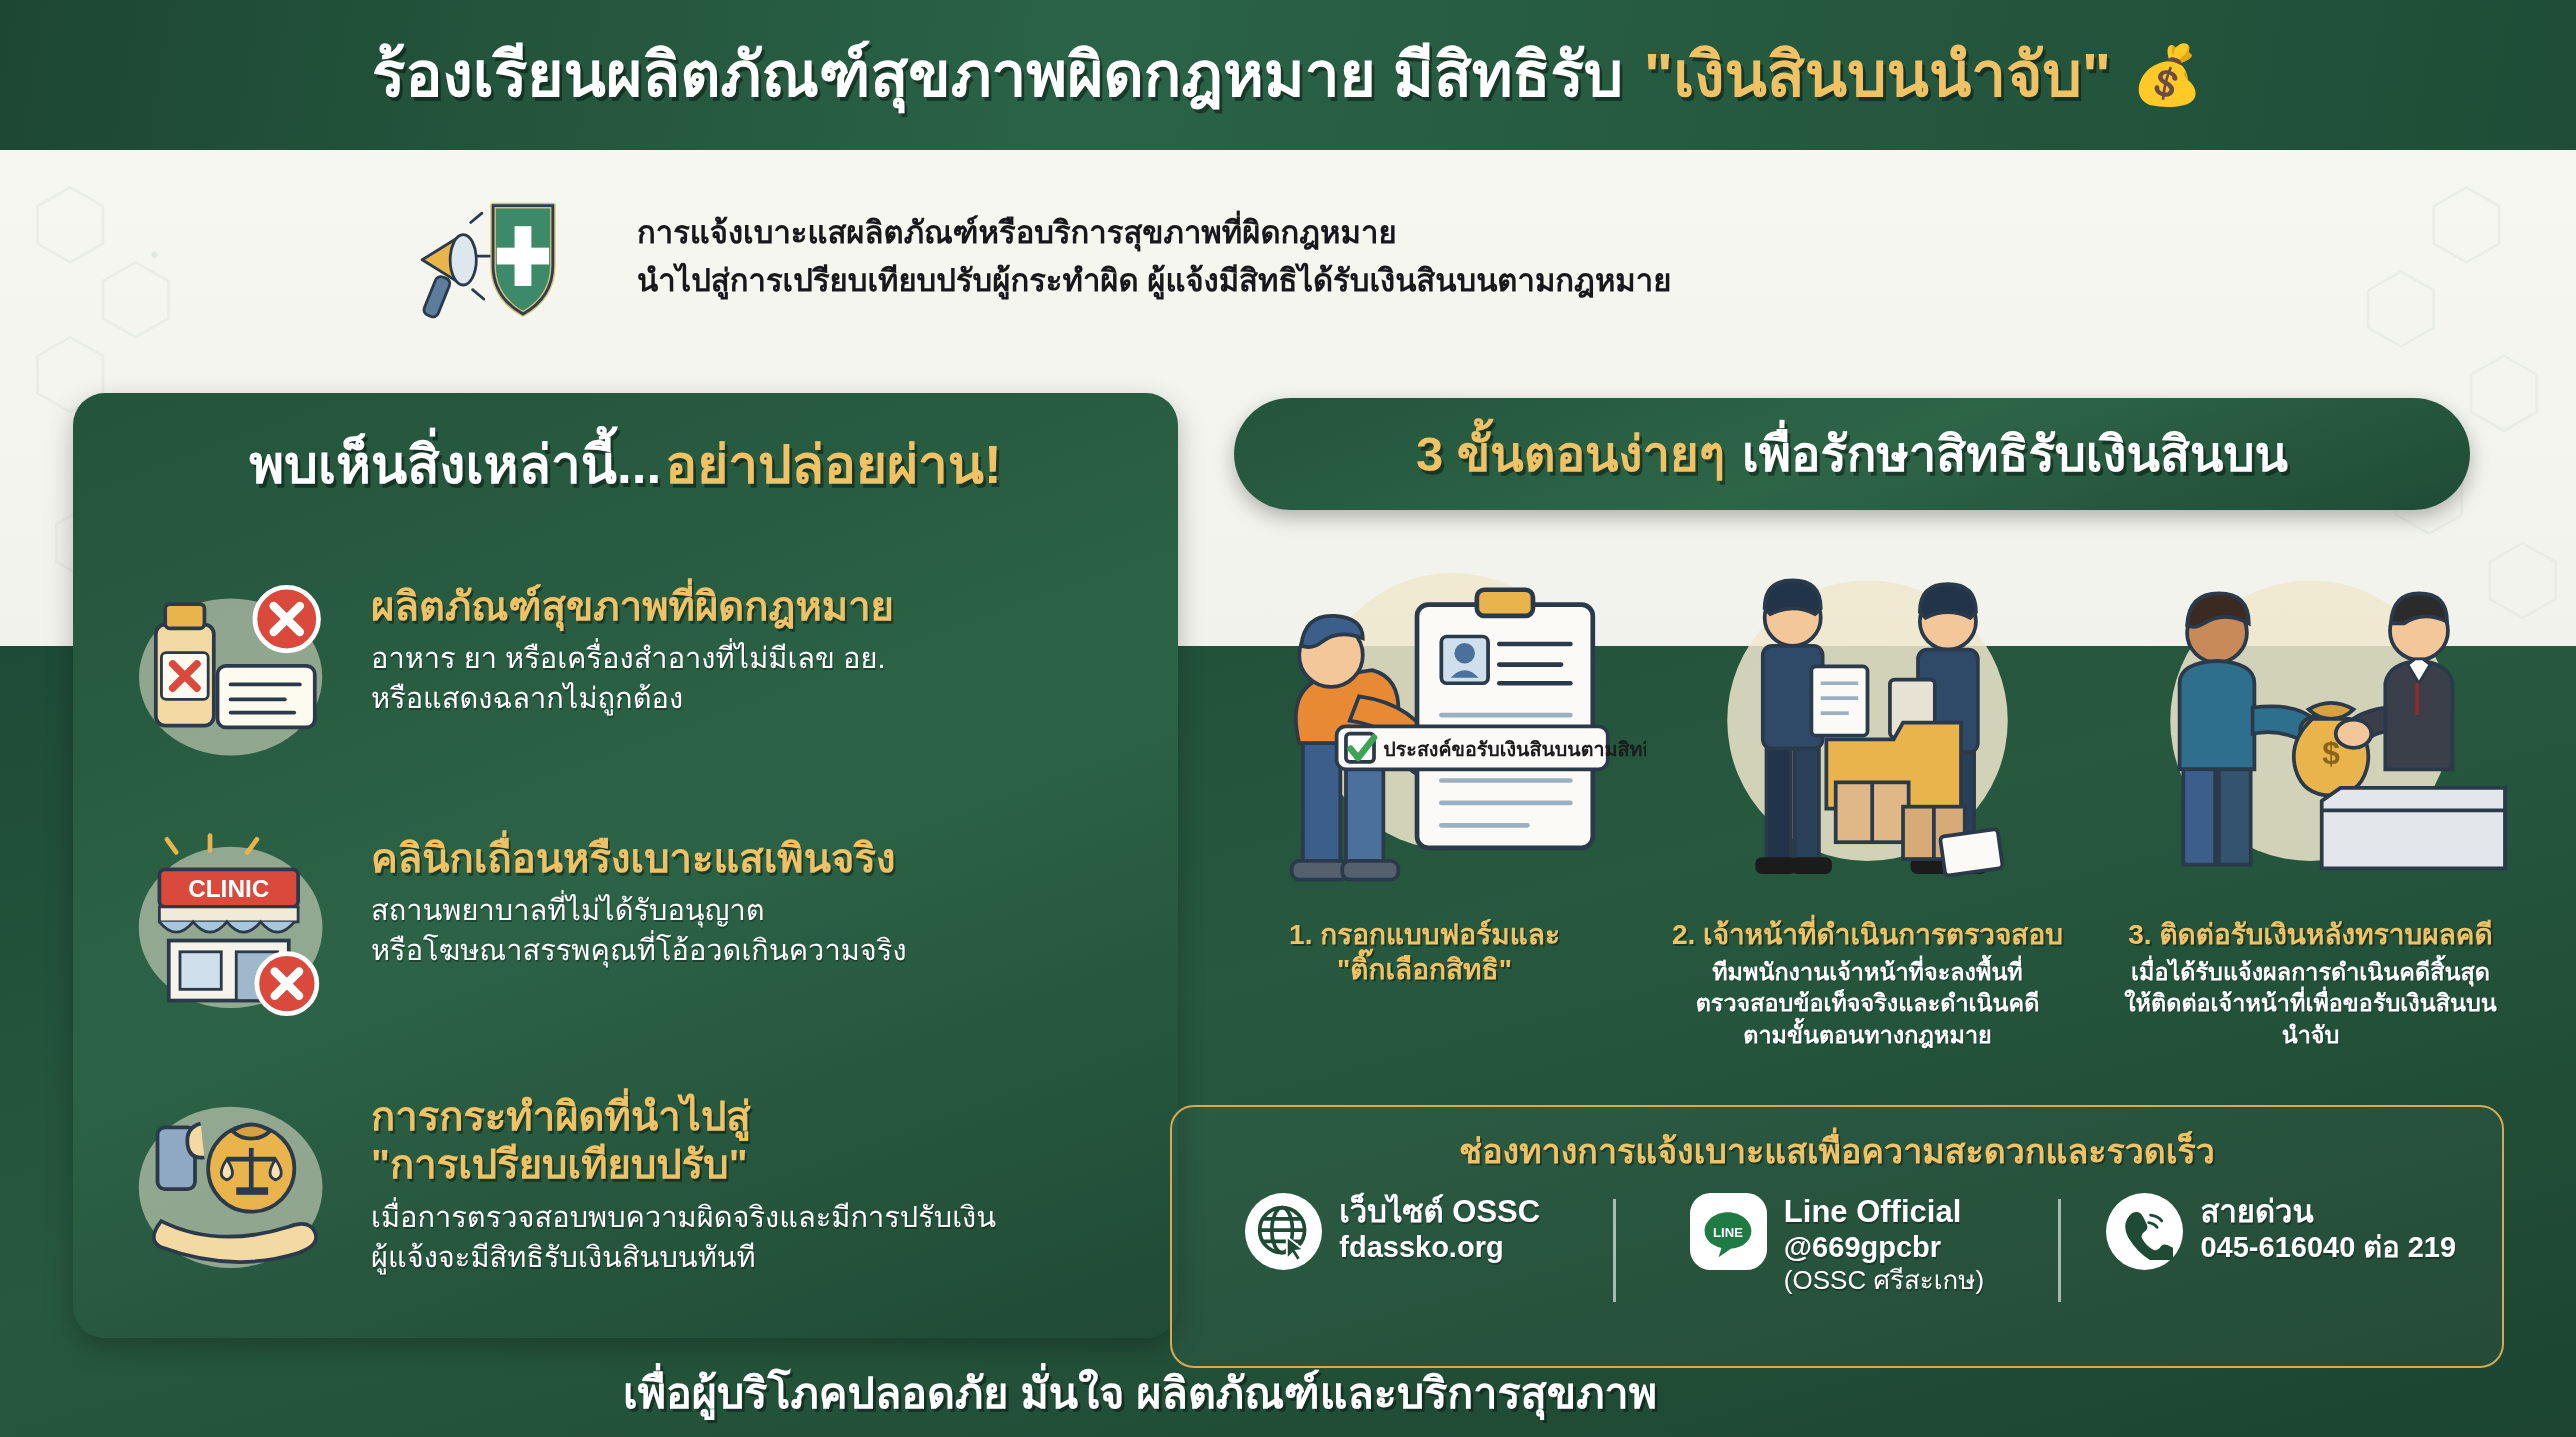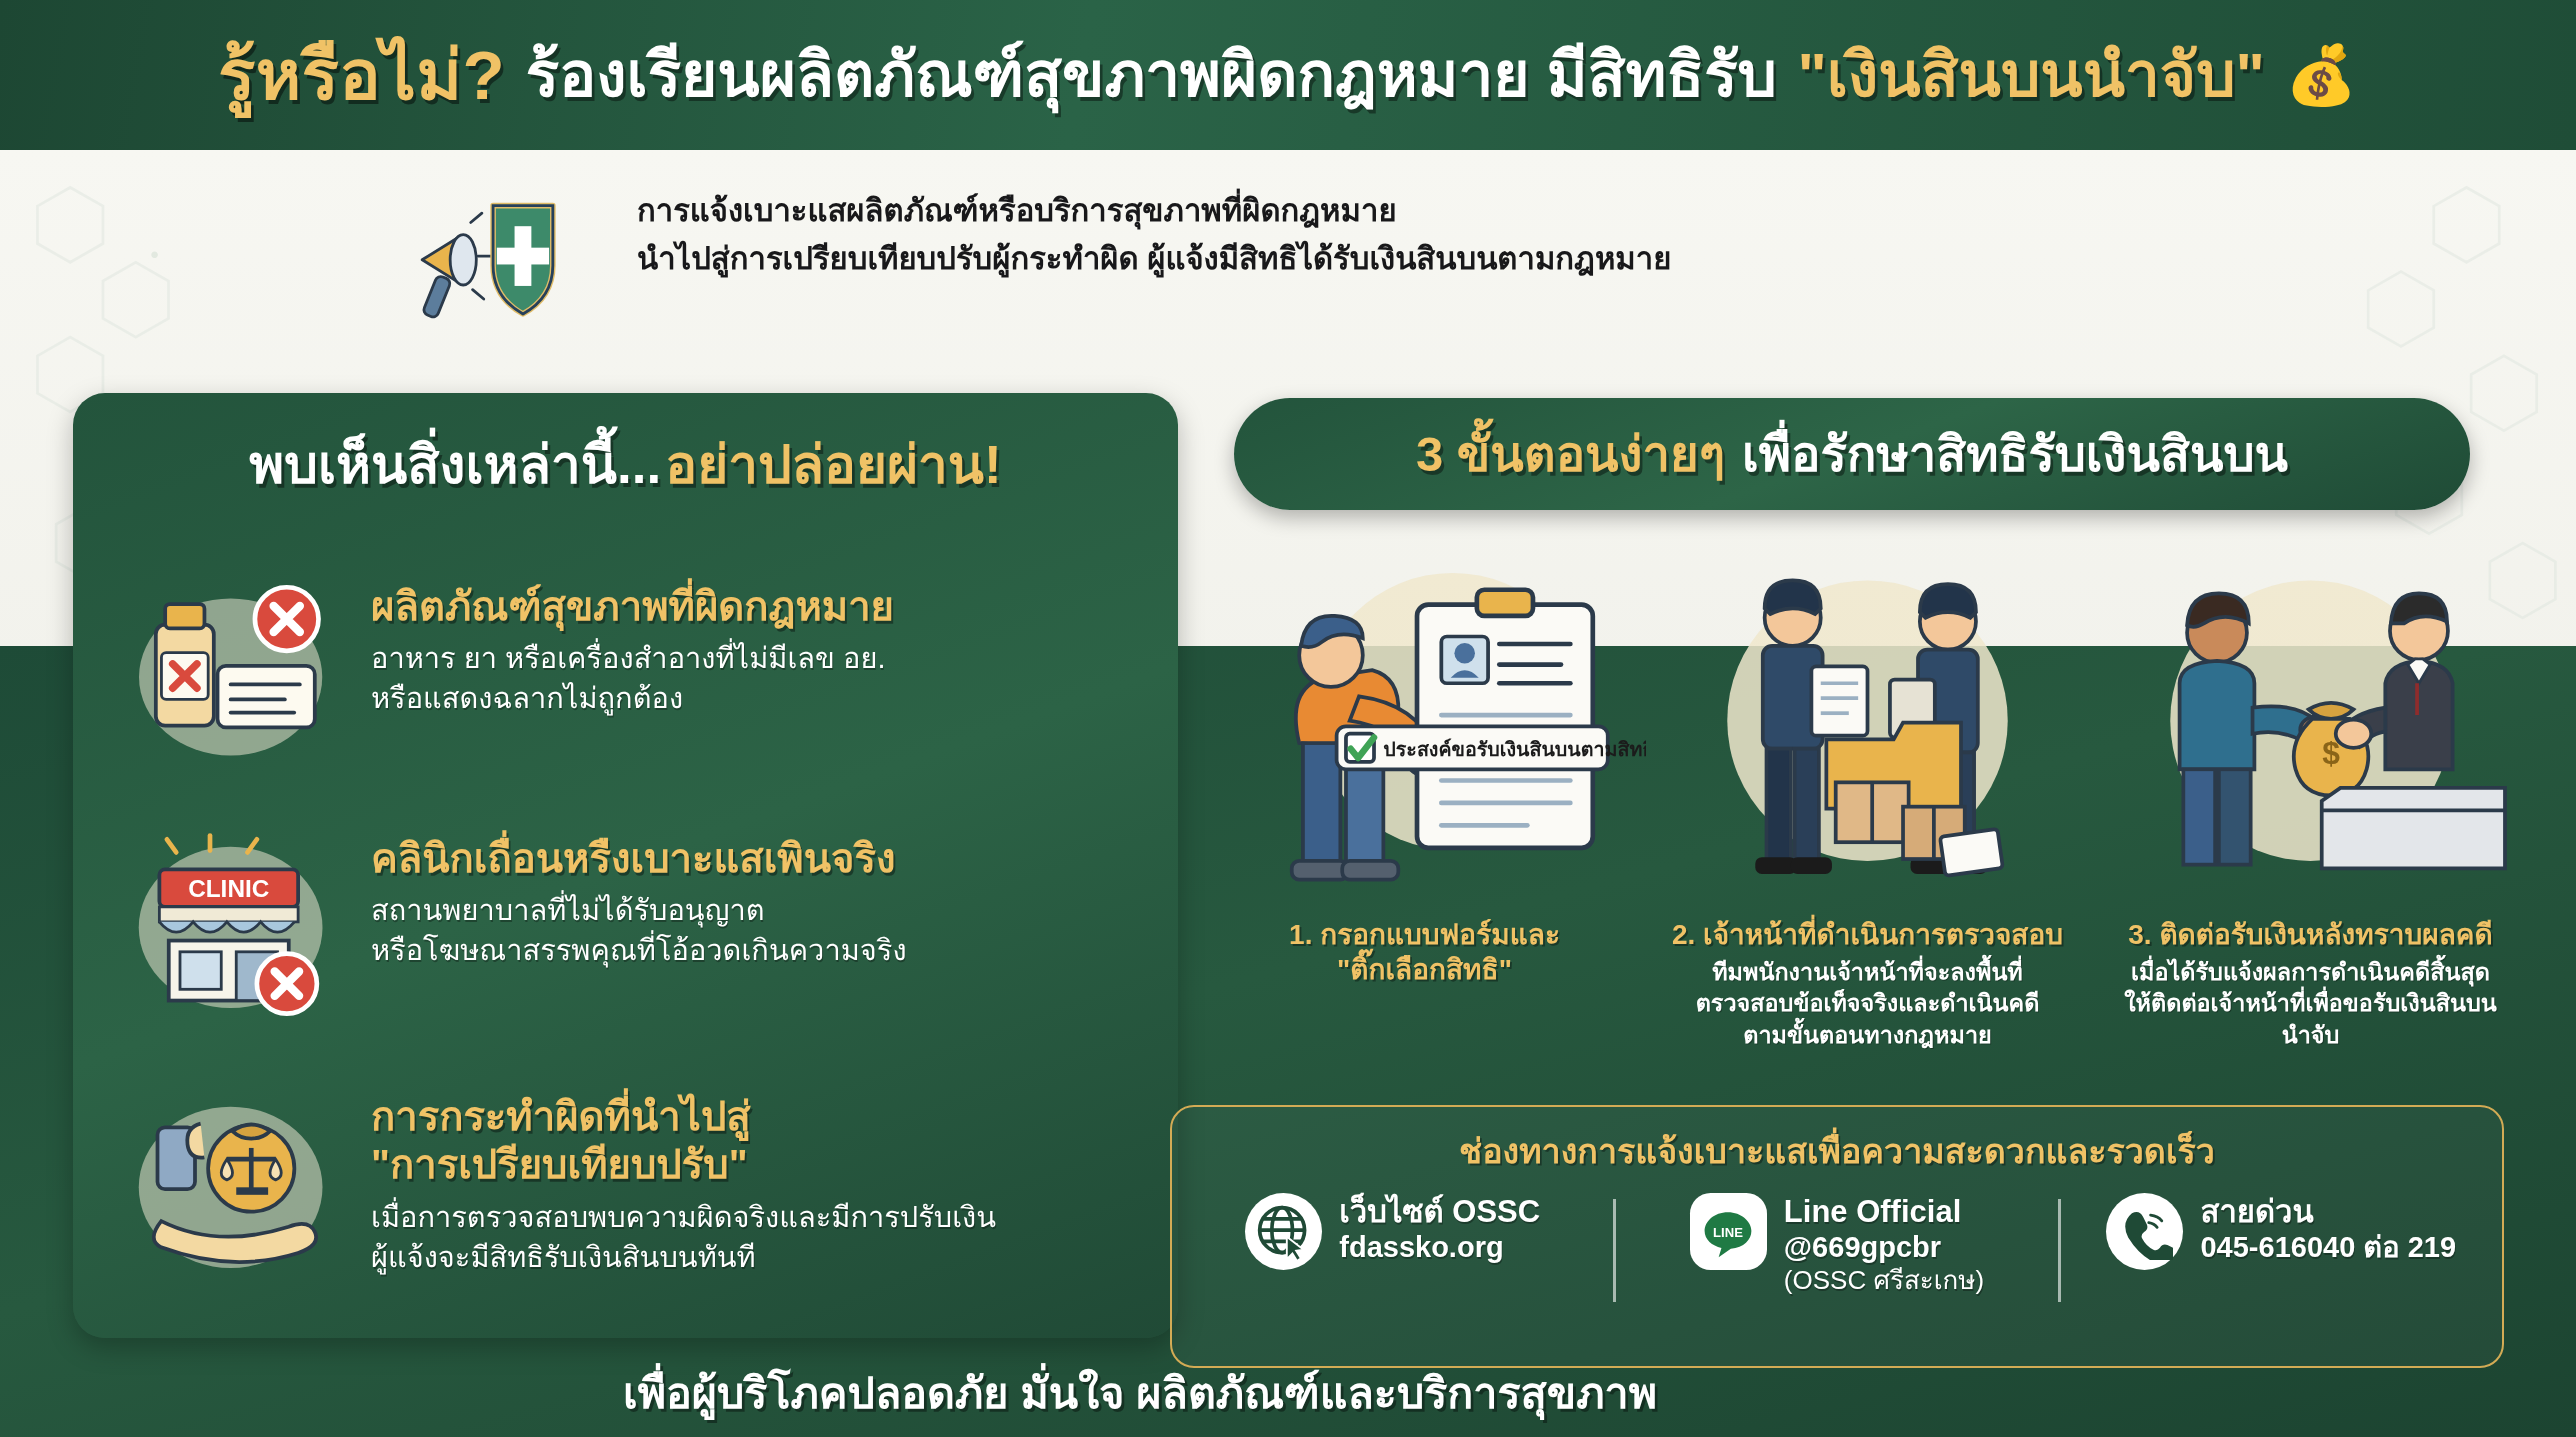--- a/index.html
+++ b/index.html
@@ -44,21 +44,21 @@
     opacity:.5;
   }
   .bg-green{
     position:absolute; left:0; top:646px; width:2576px; height:792px;
     background:linear-gradient(165deg,#1e4b37 0%,#27593f 45%,#1c4431 100%);
   }
 
   
   .intro{
     position:absolute; left:403px; top:187px; width:1778px; height:140px;
-    display:flex; align-items:flex-start; gap:37px; z-index:5;
+    display:flex; align-items:center; gap:37px; z-index:5;
   }
   .intro-art{ width:197px; height:140px; flex:0 0 197px; position:relative; }
   .intro-text{ color:#1b1b1b; }
   .intro-line{ font-size:31px; line-height:1.55; font-weight:600; color:#18181a; }
 
   
   .left-panel{
     position:absolute; left:73px; top:393px; width:1105px; height:945px;
     background:linear-gradient(160deg,#23543c 0%,#2c6346 50%,#204a36 100%);
     border-radius:32px;
@@ -158,21 +158,20 @@
     <polygon points="2600,60 2635,40 2670,60 2670,100 2635,120 2600,100"></polygon>
     <polygon points="2530,150 2565,130 2600,150 2600,190 2565,210 2530,190"></polygon>
     <polygon points="2640,240 2675,220 2710,240 2710,280 2675,300 2640,280"></polygon>
     <polygon points="2560,350 2595,330 2630,350 2630,390 2595,410 2560,390"></polygon>
     <polygon points="2660,440 2695,420 2730,440 2730,480 2695,500 2660,480"></polygon>
   </g>
 </svg>
 <div class="bg-green"></div>
 
 <div class="header-bar">
-  <span class="hdr-gold">รู้หรือไม่?</span>
   <span class="hdr-white">ร้องเรียนผลิตภัณฑ์สุขภาพผิดกฎหมาย มีสิทธิรับ</span>
   <span class="hdr-gold2">"เงินสินบนนำจับ"</span>
   <span class="money-emoji">💰</span>
 </div>
 
 <div class="intro">
   <div class="intro-art">
     <svg width="197" height="140" viewBox="0 0 210 150">
       <g>
         <path d="M20 78 L62 52 L62 104 Z" fill="#e9b44c" stroke="#2b3a4a" stroke-width="3" stroke-linejoin="round"></path>

